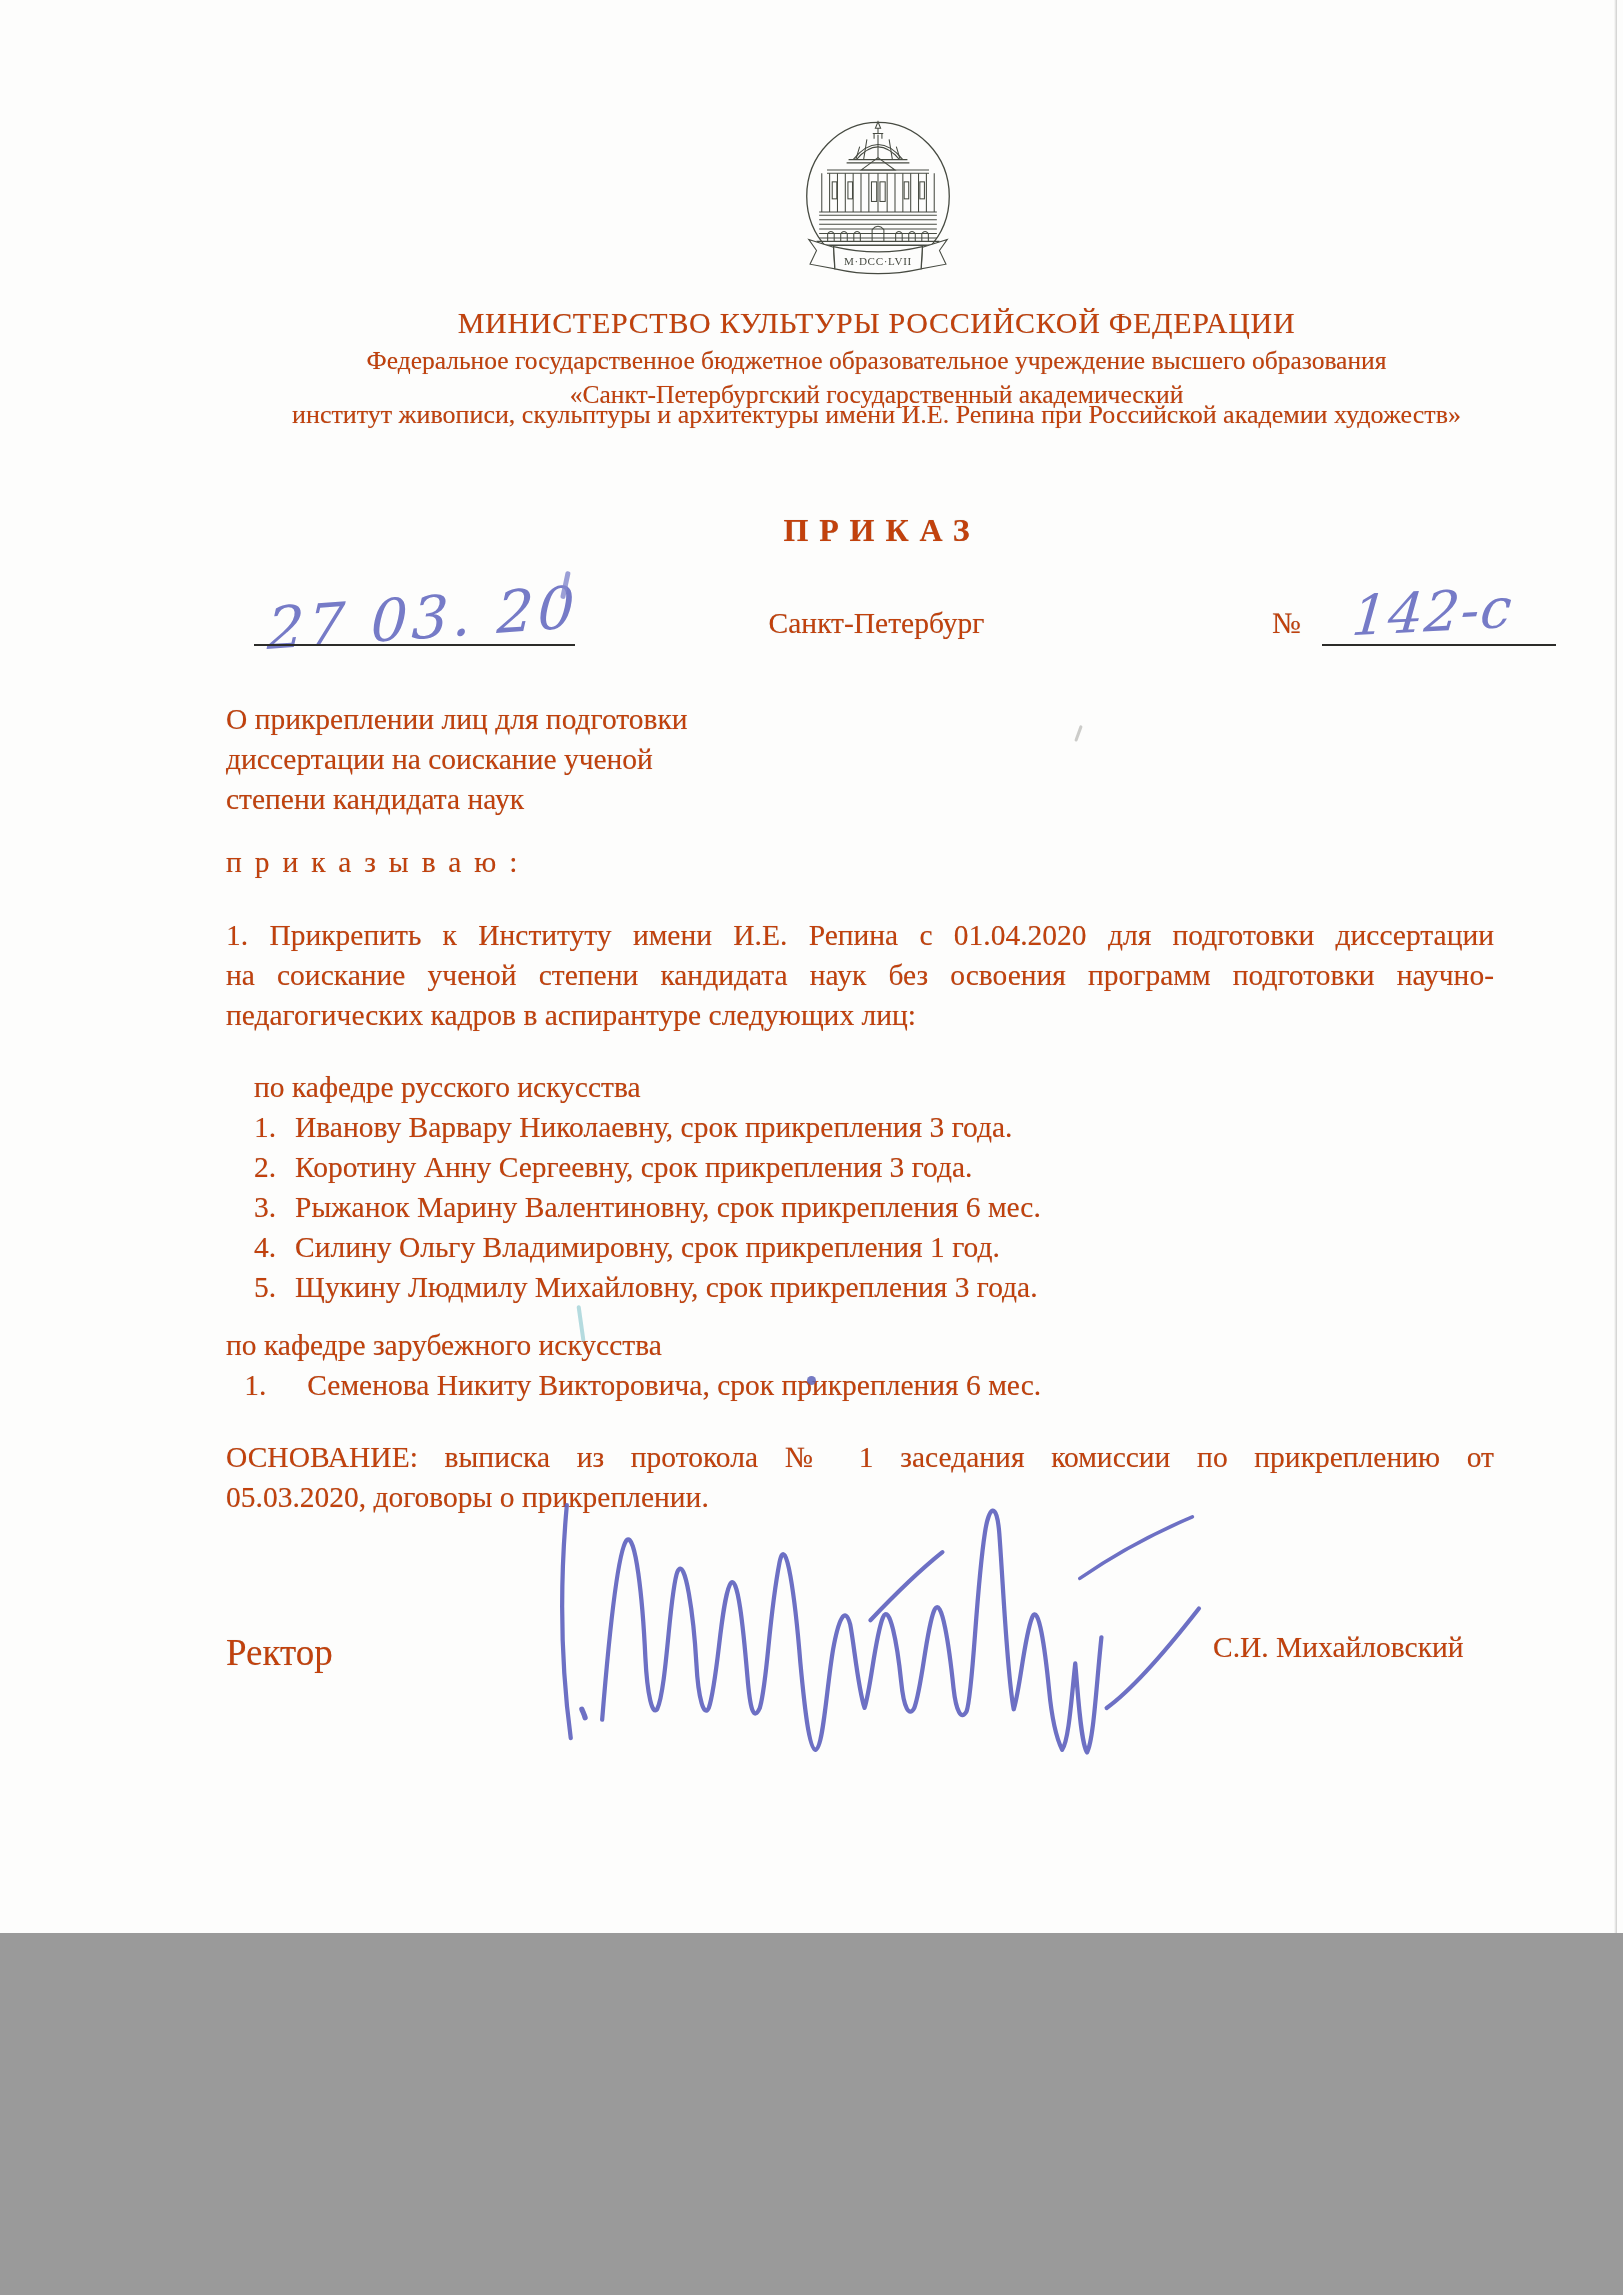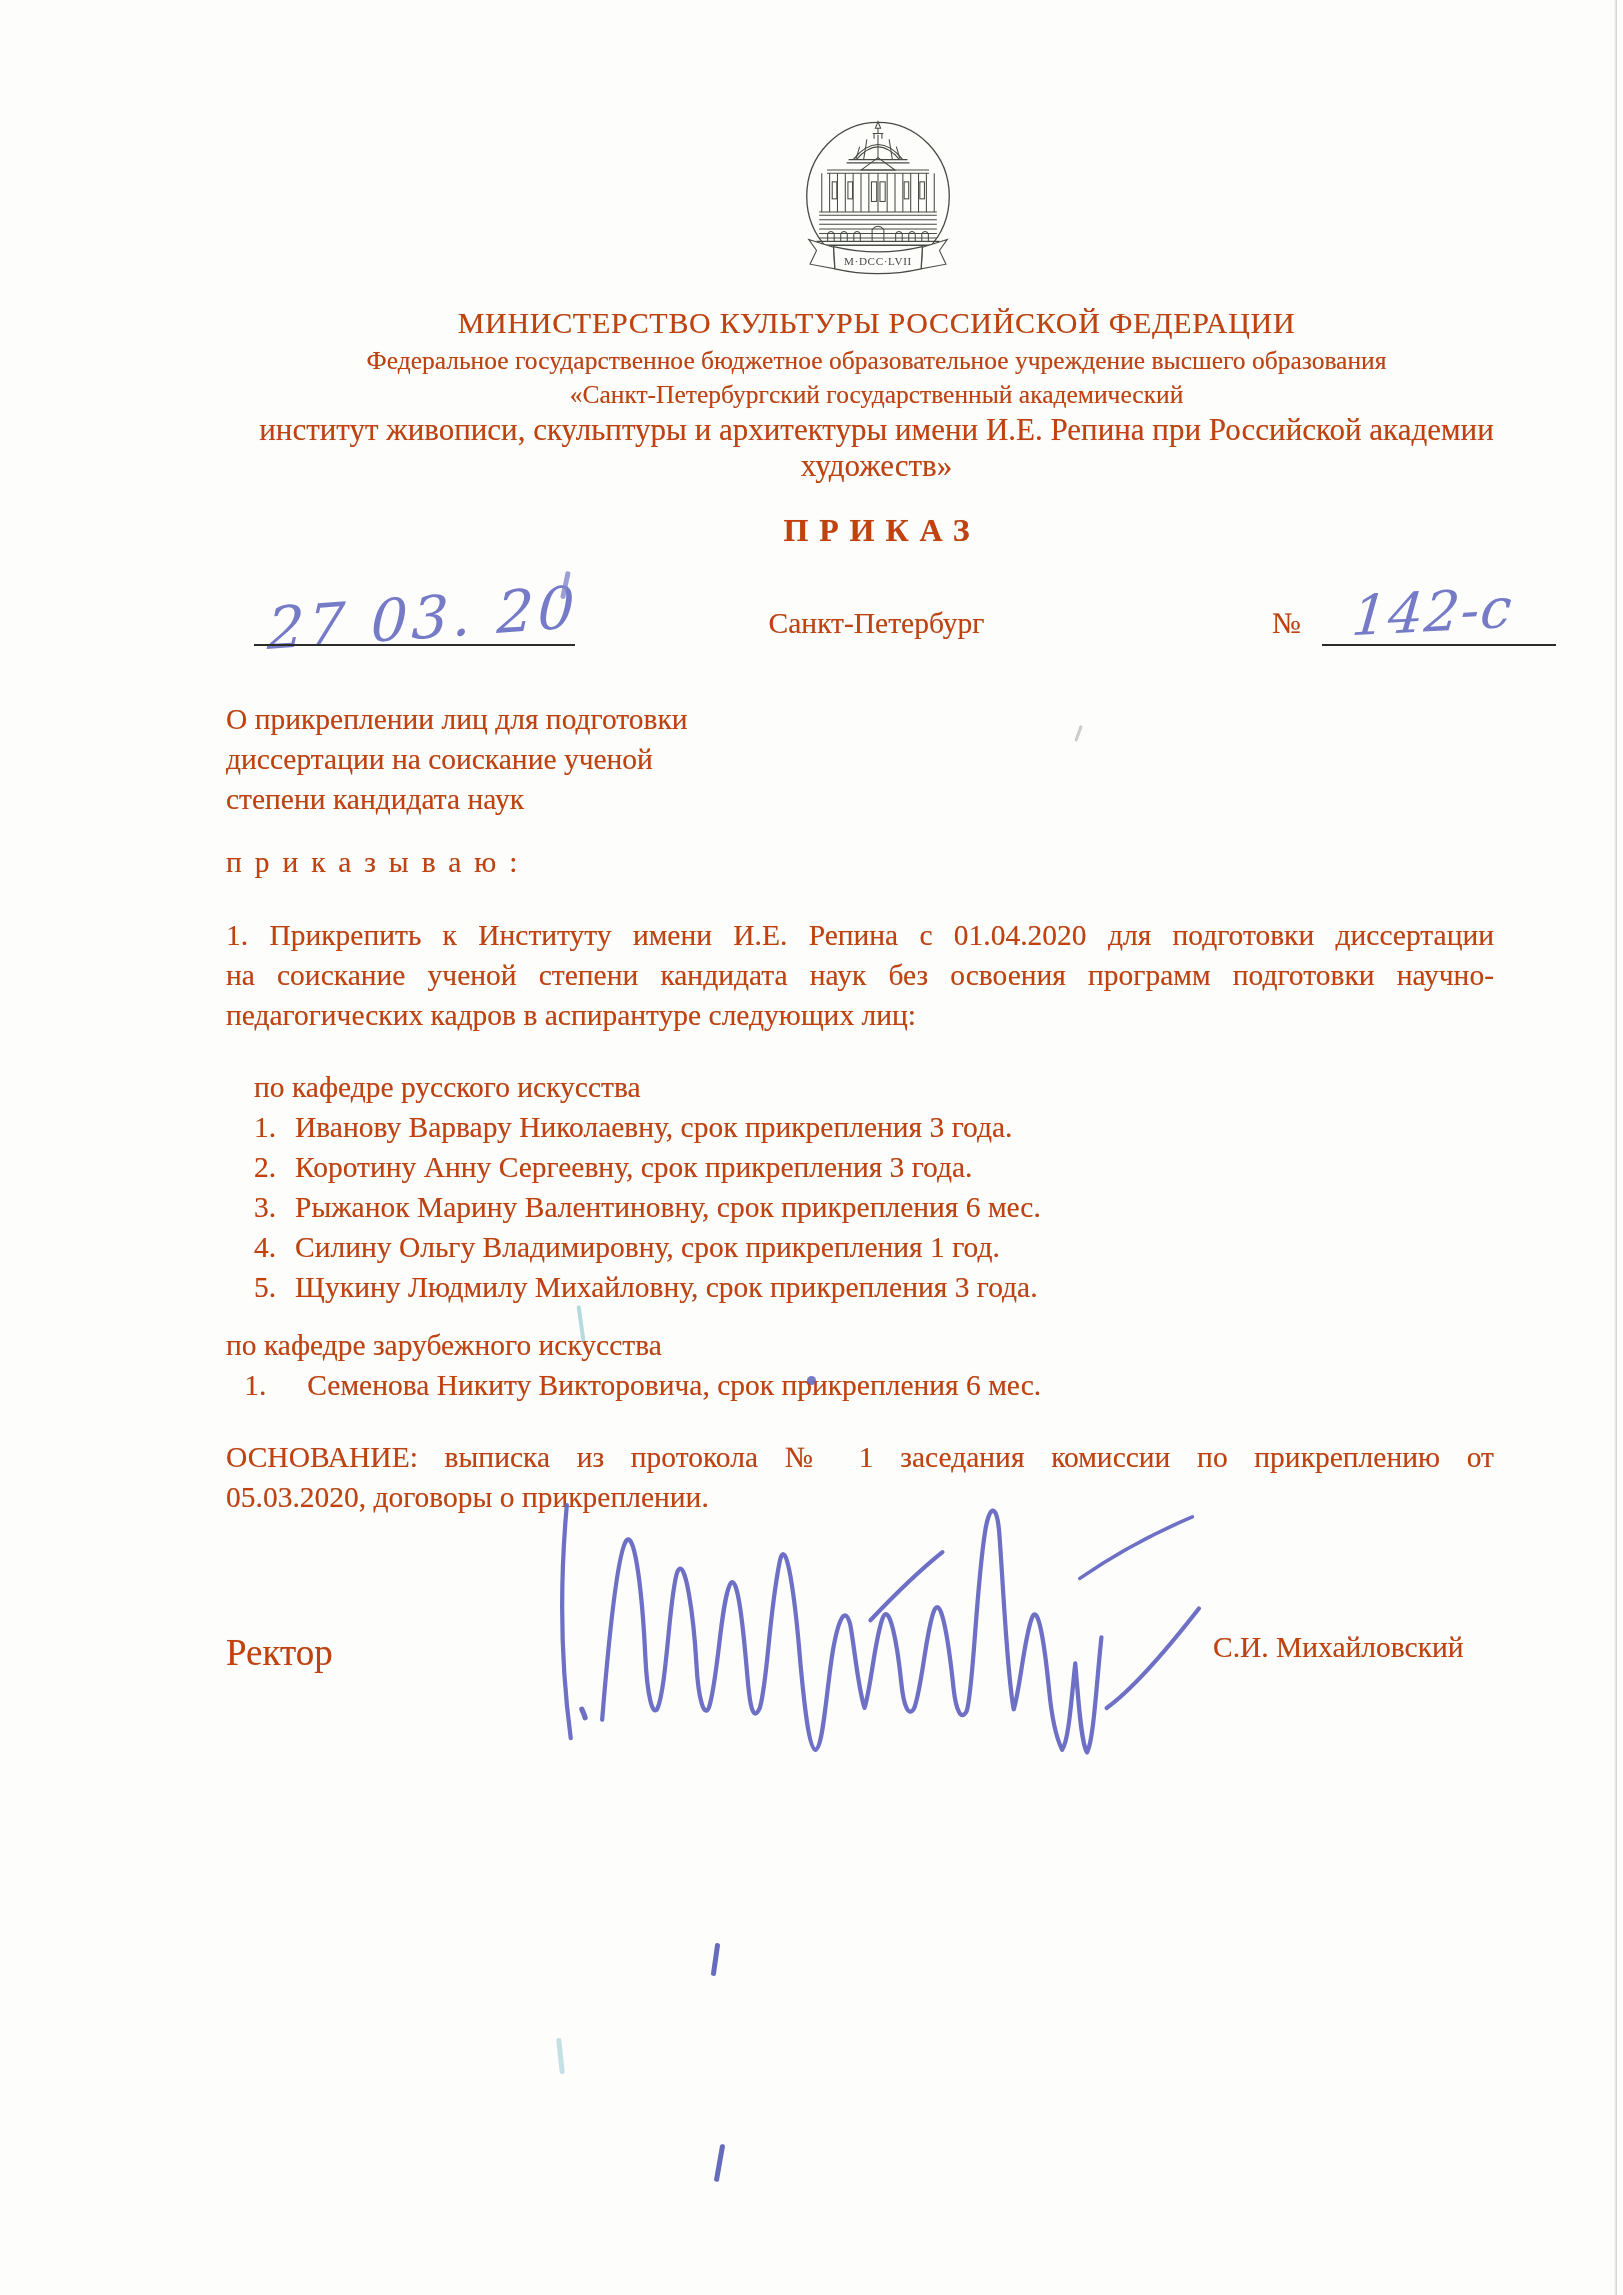--- a/index.html
+++ b/index.html
@@ -1,32 +1,32 @@
 <!DOCTYPE html>
 <html style="font-size:10.5px"><head>
 <meta charset="utf-8">
 <style>
   html,body{margin:0;padding:0;background:#9a9a9a;}
   .page{
     position:relative;
-    width:1623px;height:2295px;
+    width:1623px;height:1933px;
     margin:0 auto;
     background:#fdfdfc;
     overflow:hidden;
     font-family:"Liberation Serif", serif;
     color:#262a24;
   }
   .abs{position:absolute;}
   .ink{color:#c2410c; text-shadow:0 0 0.7px rgba(38,42,36,.35);}
   
   .ccol{left:196px;width:1361px;text-align:center;}
   .hdr1{top:306px;font-size:30px;letter-spacing:0.7px;}
   .hdr2{top:346px;font-size:25.5px;}
   .hdr3{top:380px;font-size:25.5px;}
-  .hdr4{top:412px;font-size:31px;}
+  .hdr4{top:400px;font-size:26px;}
   .order-title{top:512px;font-size:32px;font-weight:bold;letter-spacing:.34em;text-indent:.34em;}
   .city{top:607px;font-size:29.5px;}
   .numsign{left:1272px;top:606px;font-size:30px;}
   .rule{border-top:2.6px solid #2c2c29;height:0;}
   .date-rule{left:254px;top:644px;width:321px;}
   .num-rule{left:1322px;top:644px;width:234px;}
   .handwriting{
     font-family:"DejaVu Serif", serif;
     font-style:italic;
     color:#767bc7;

